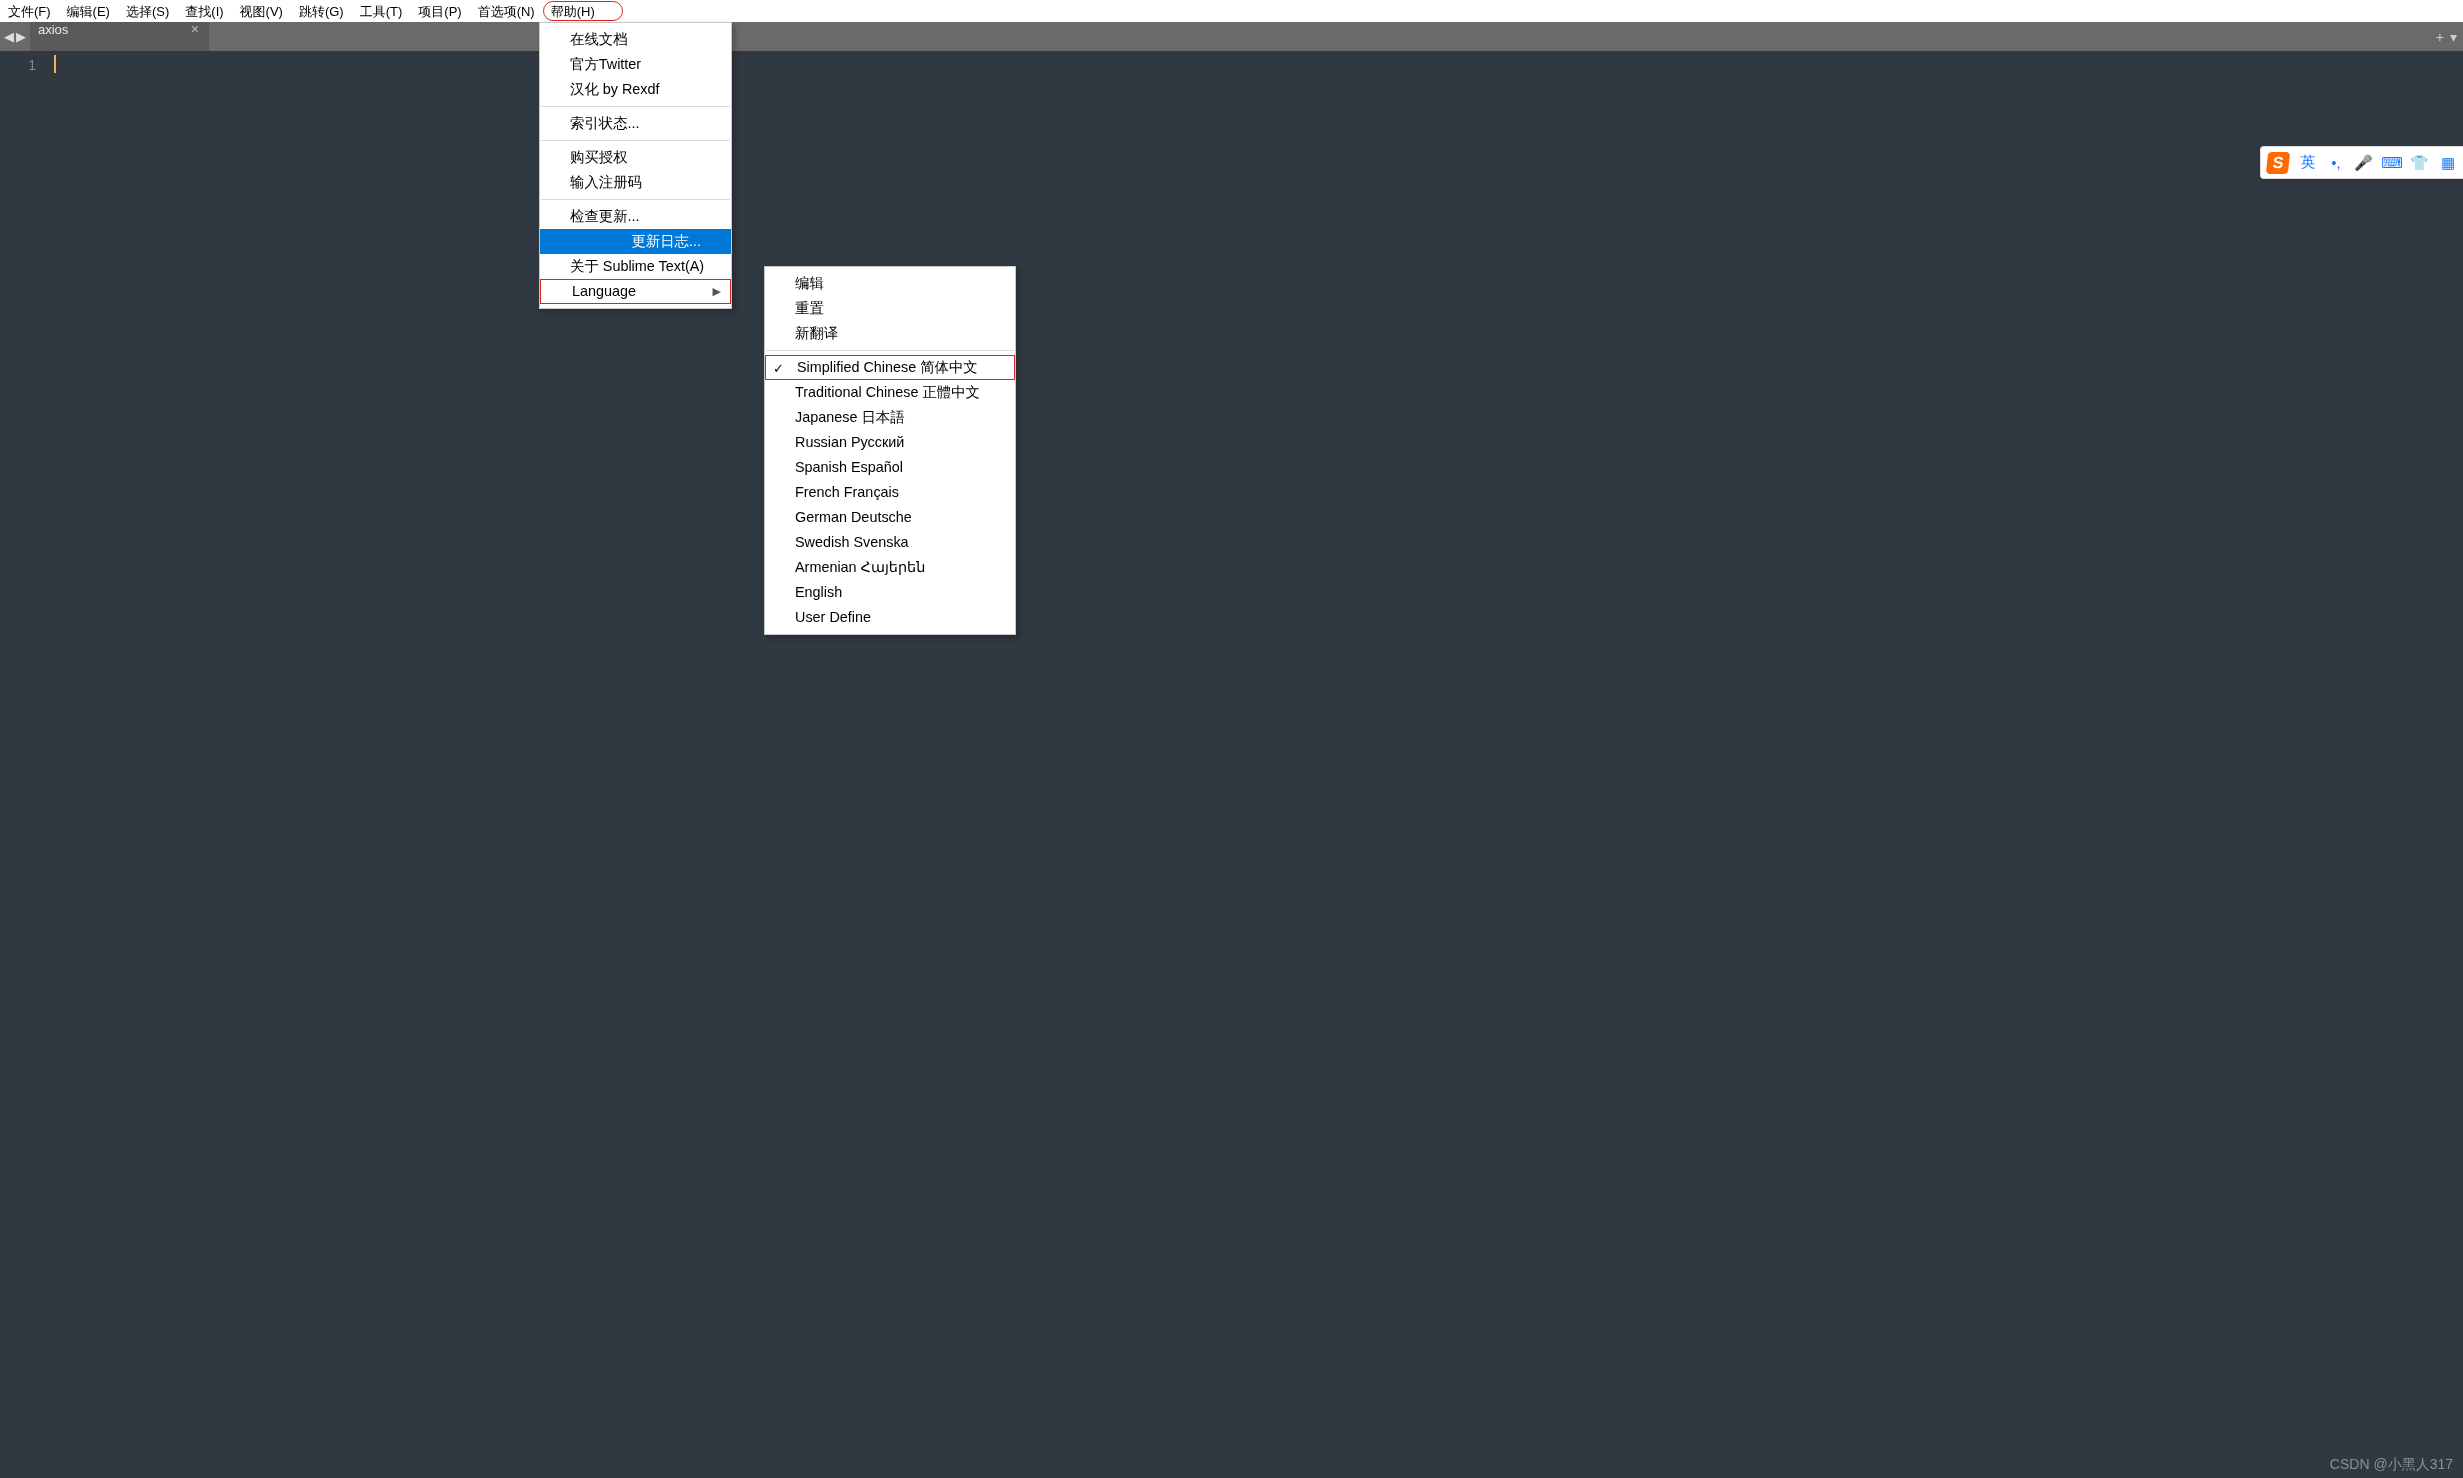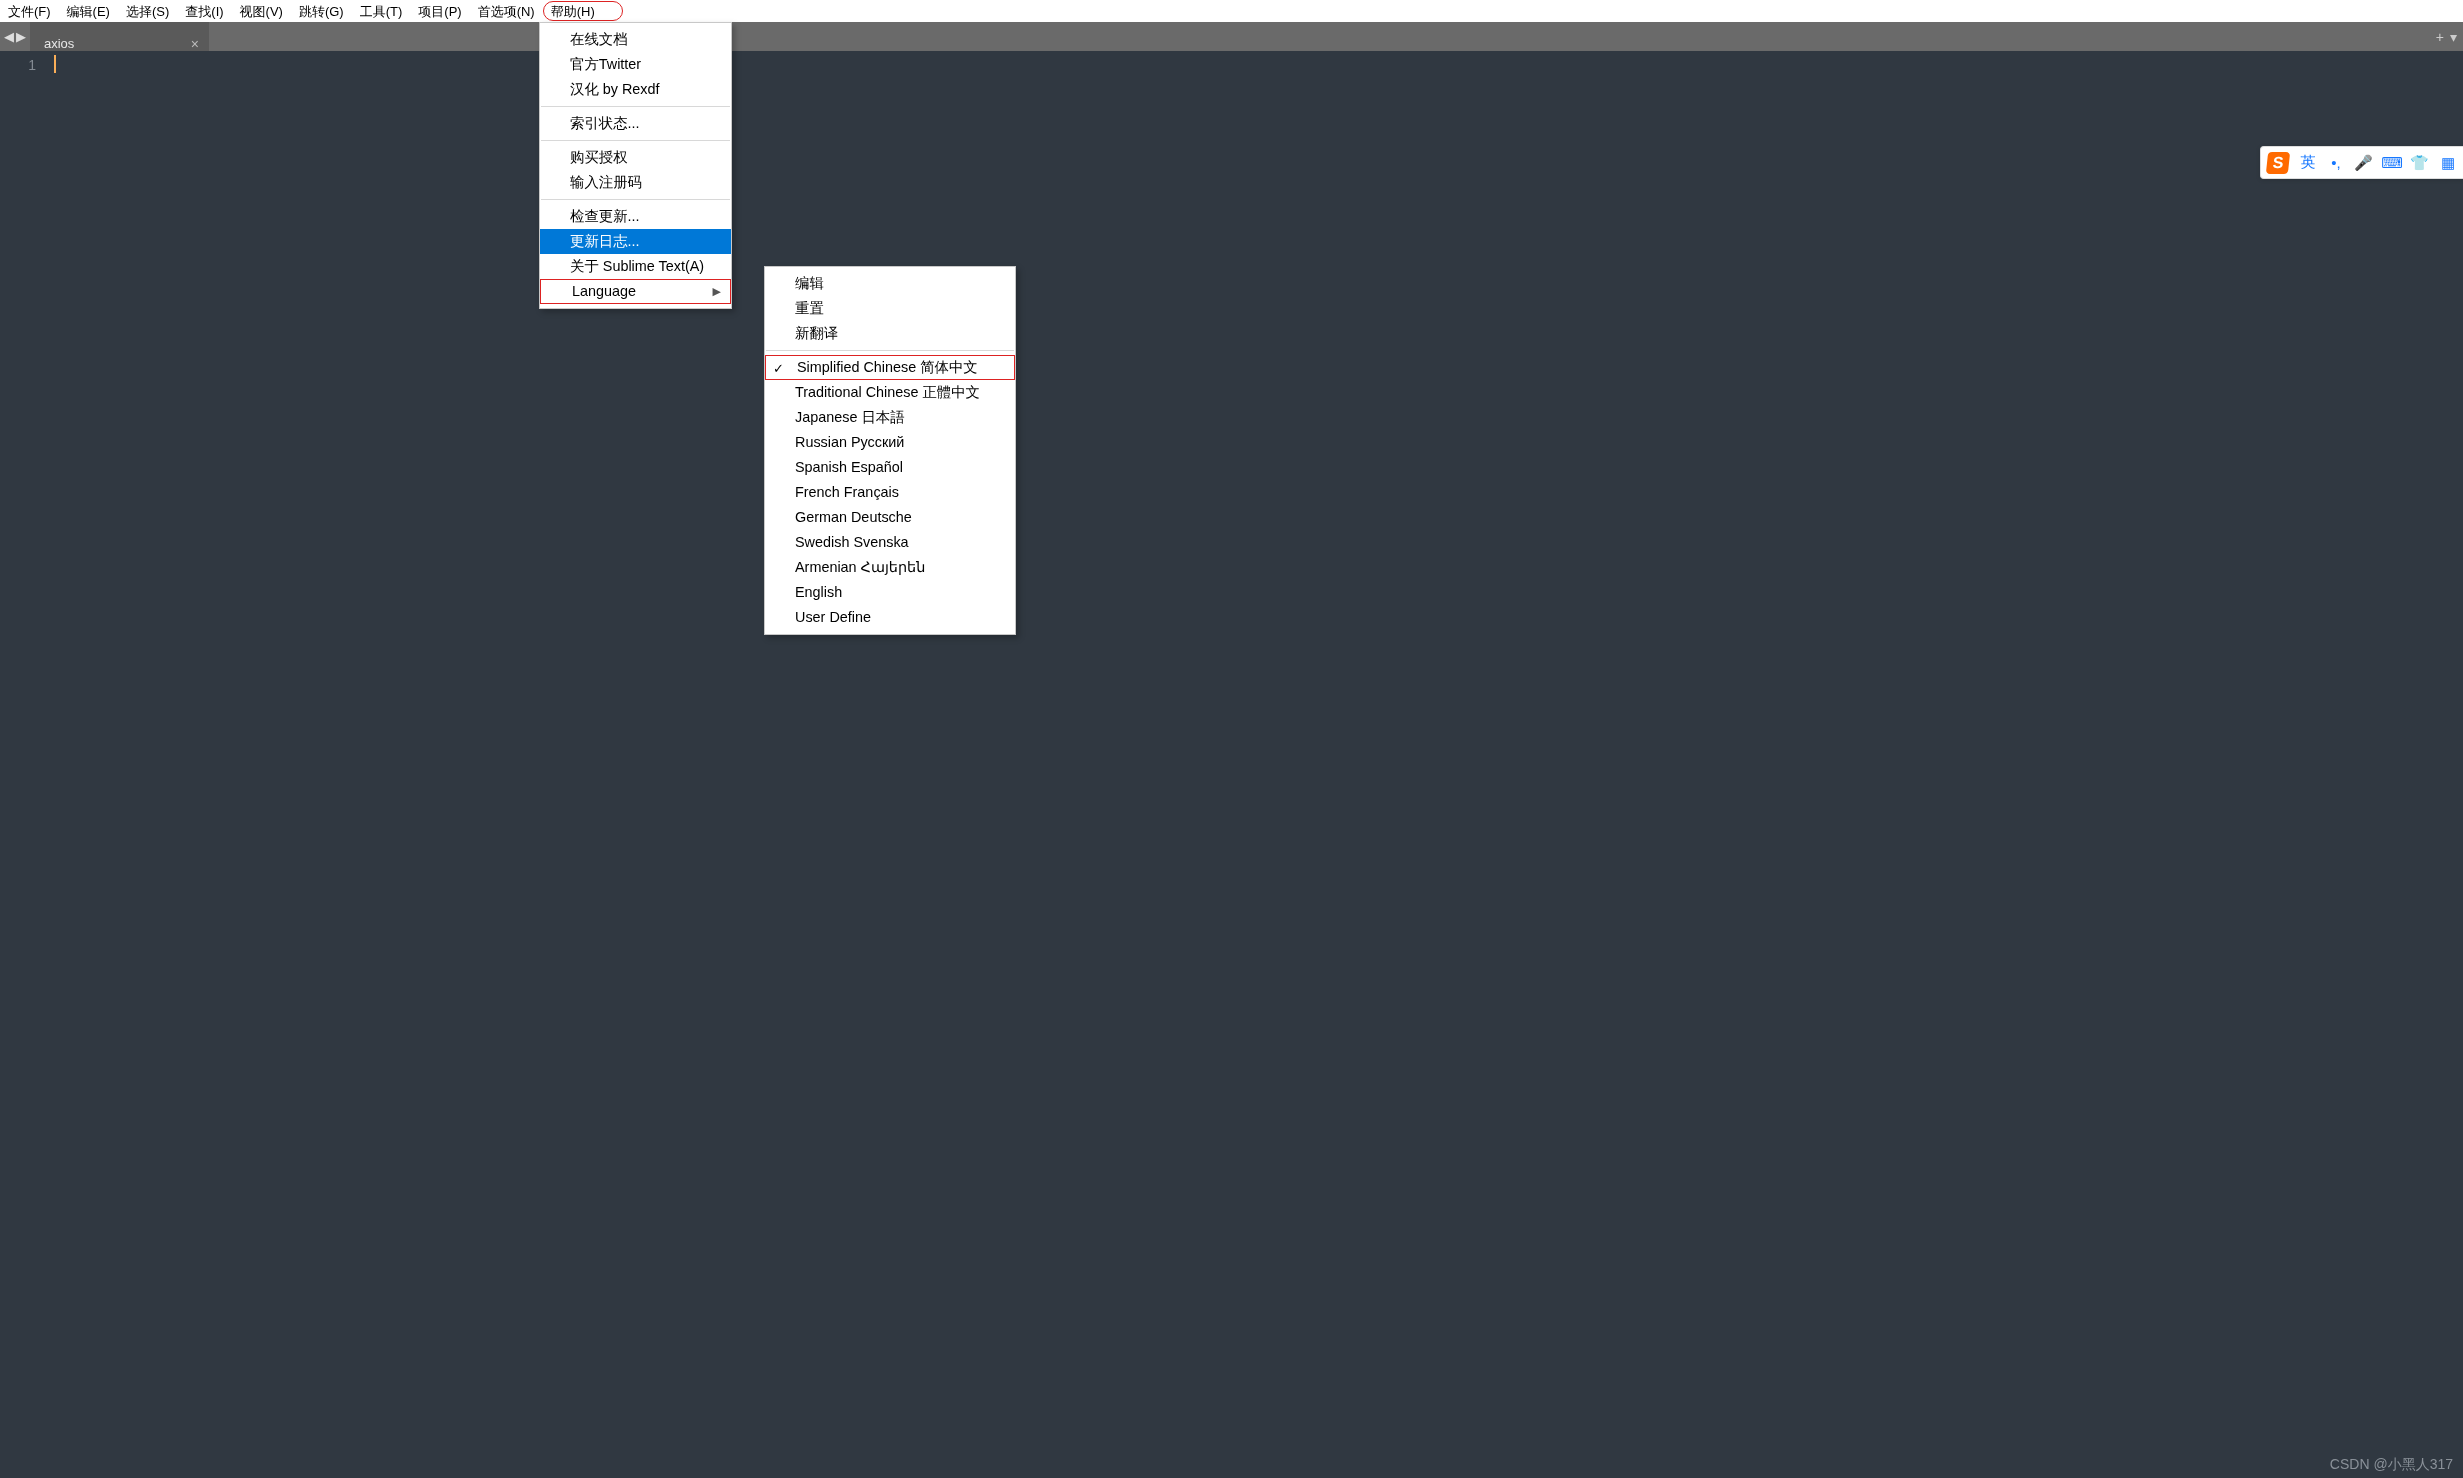--- a/index.html
+++ b/index.html
@@ -39,22 +39,22 @@
     padding: 0 4px;
     color: #ddd;
     font-size: 13px;
     gap: 2px;
   }
   .tabbar .tab {
     background: #5a5a5a;
     color: #e8e8e8;
     font-size: 13px;
     display: flex;
-    align-items: flex-end;
-    padding: 0 14px;
+    align-items: flex-start;
+    padding: 0 8px;
     min-width: 179px;
     position: relative;
   }
   .tabbar .tab .close {
     position: absolute;
     right: 10px;
     color: #bbb;
     font-size: 14px;
     line-height: 1;
   }
@@ -116,20 +116,21 @@
     padding: 2px 30px 2px 30px;
     height: 25px;
     line-height: 21px;
     cursor: default;
     position: relative;
     white-space: nowrap;
   }
   .dropdown .ditem.selected {
     background: #0078d7;
     color: #fff;
+    text-align: right;
   }
   .dropdown .ditem.highlight-red {
     outline: 1px solid #d22;
     outline-offset: -1px;
     padding-left: 32px;
   }
   .dropdown .dsep {
     height: 1px;
     background: #d8d8d8;
     margin: 4px 1px;

